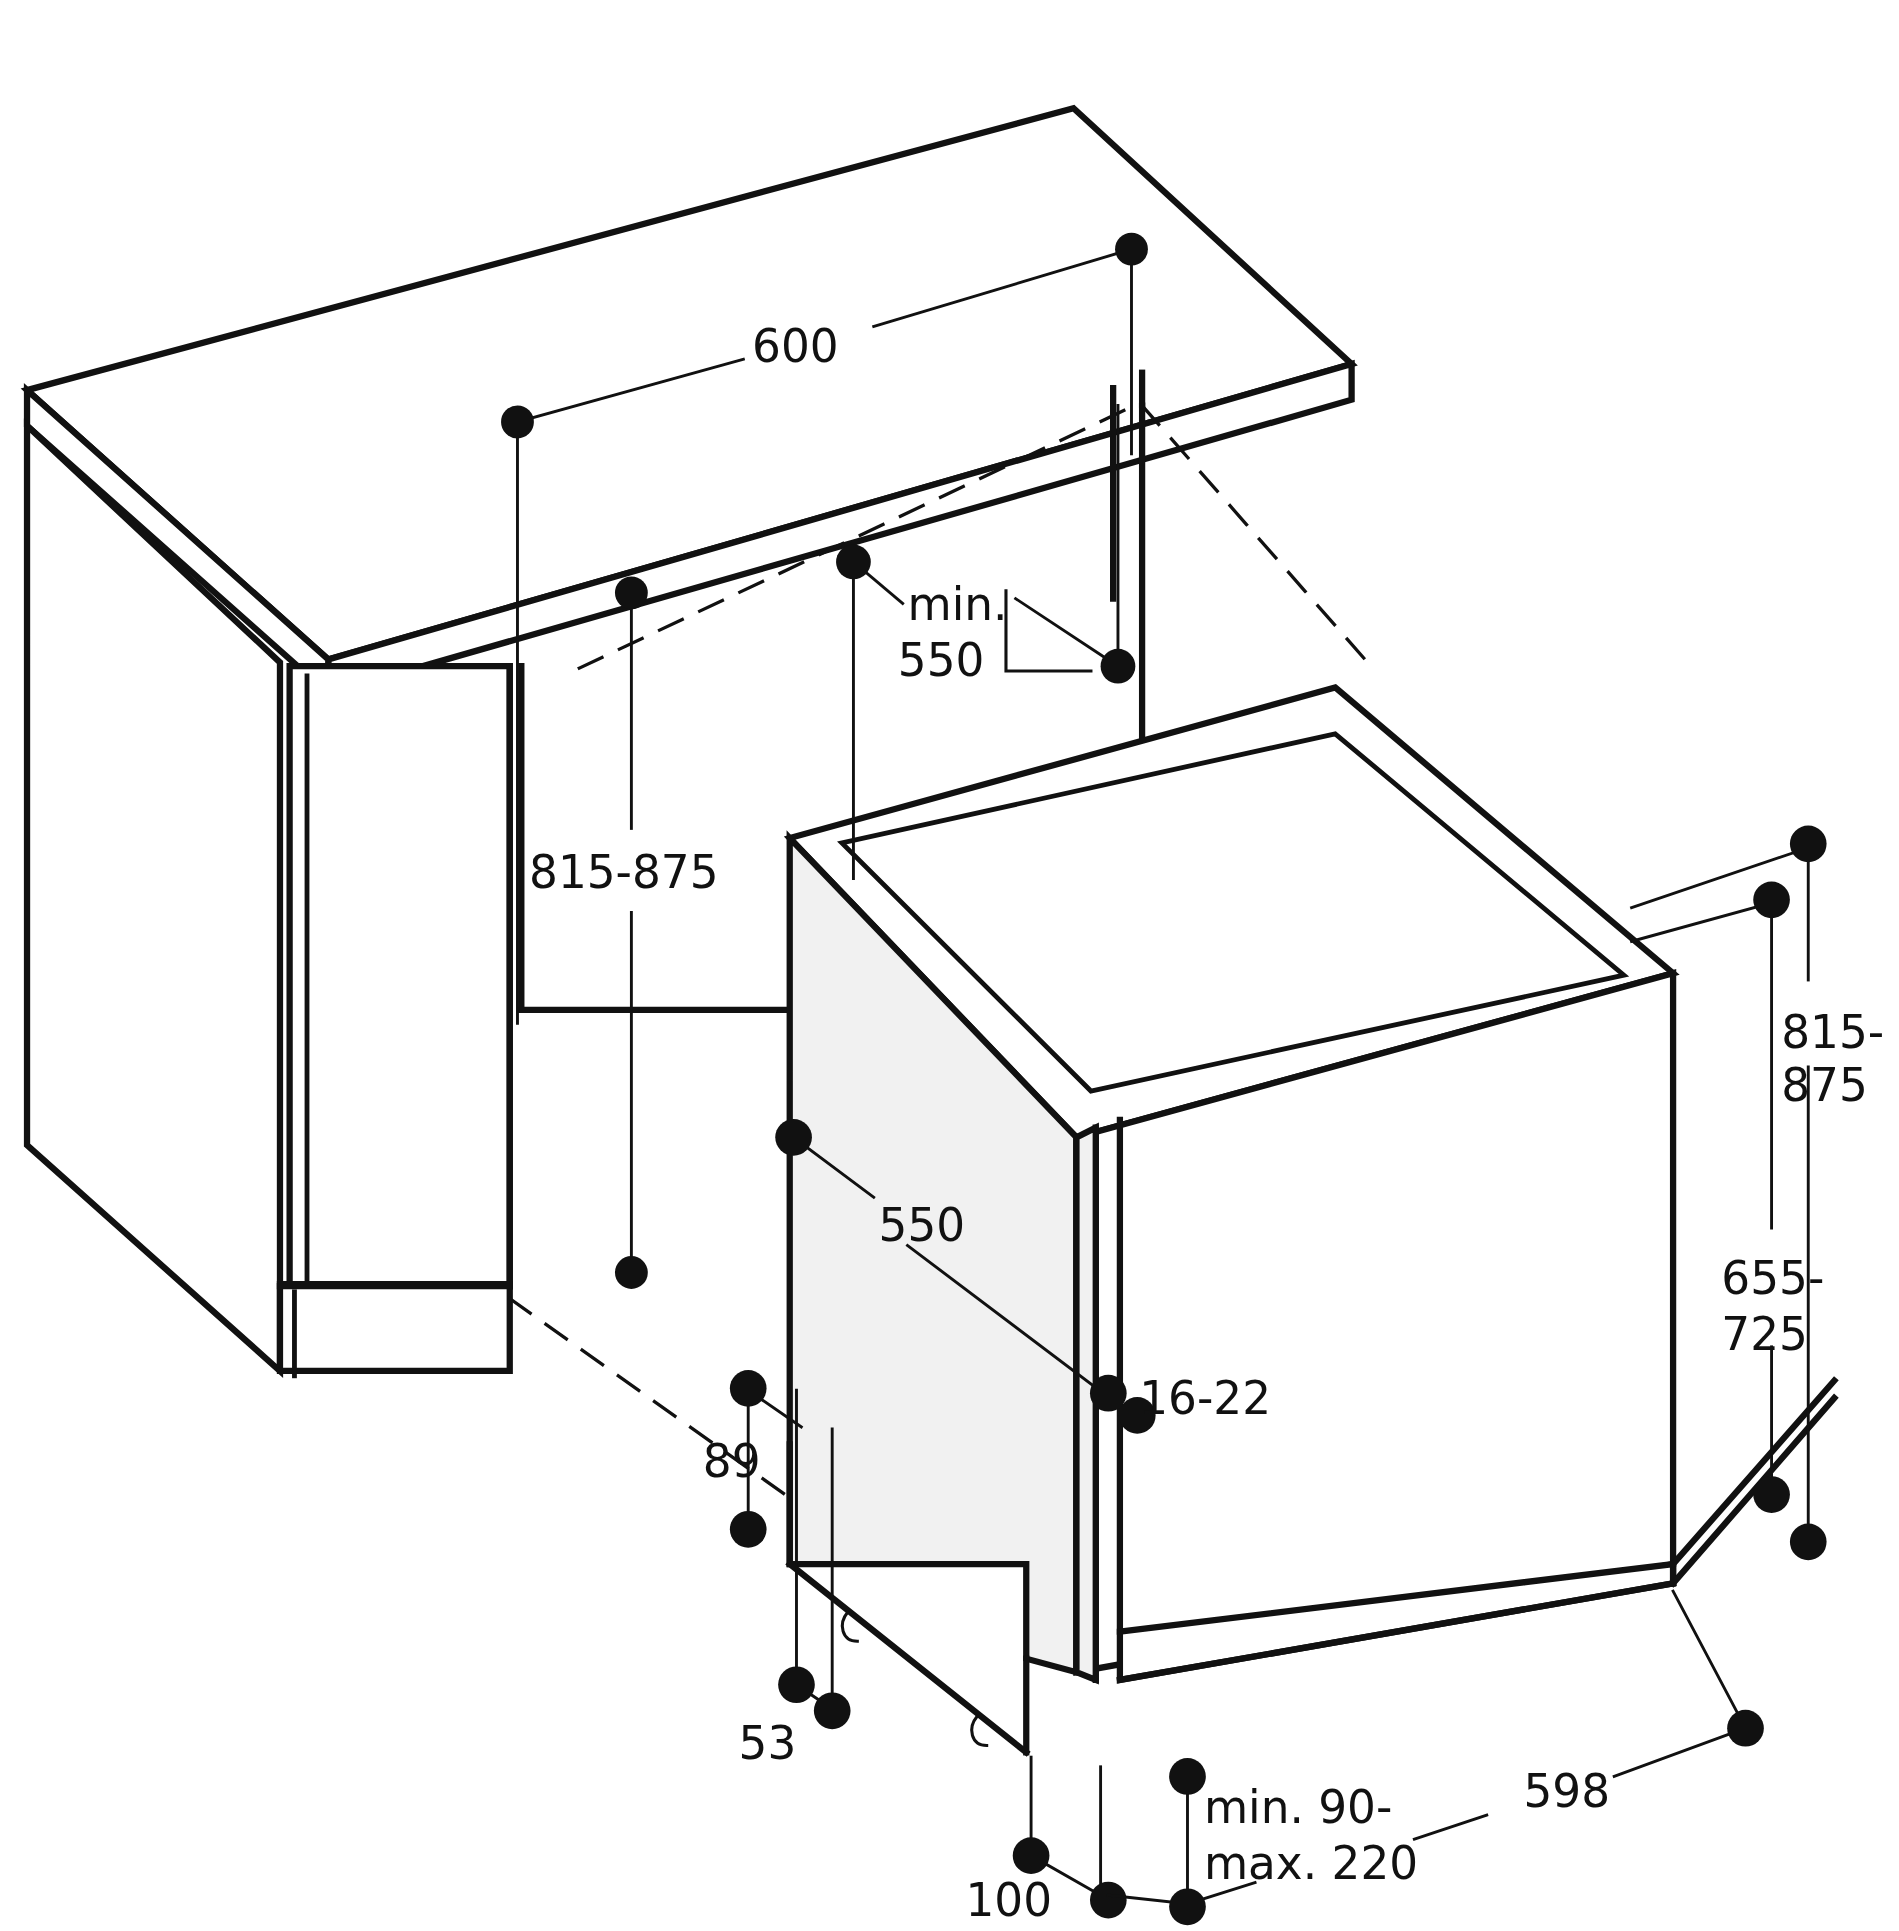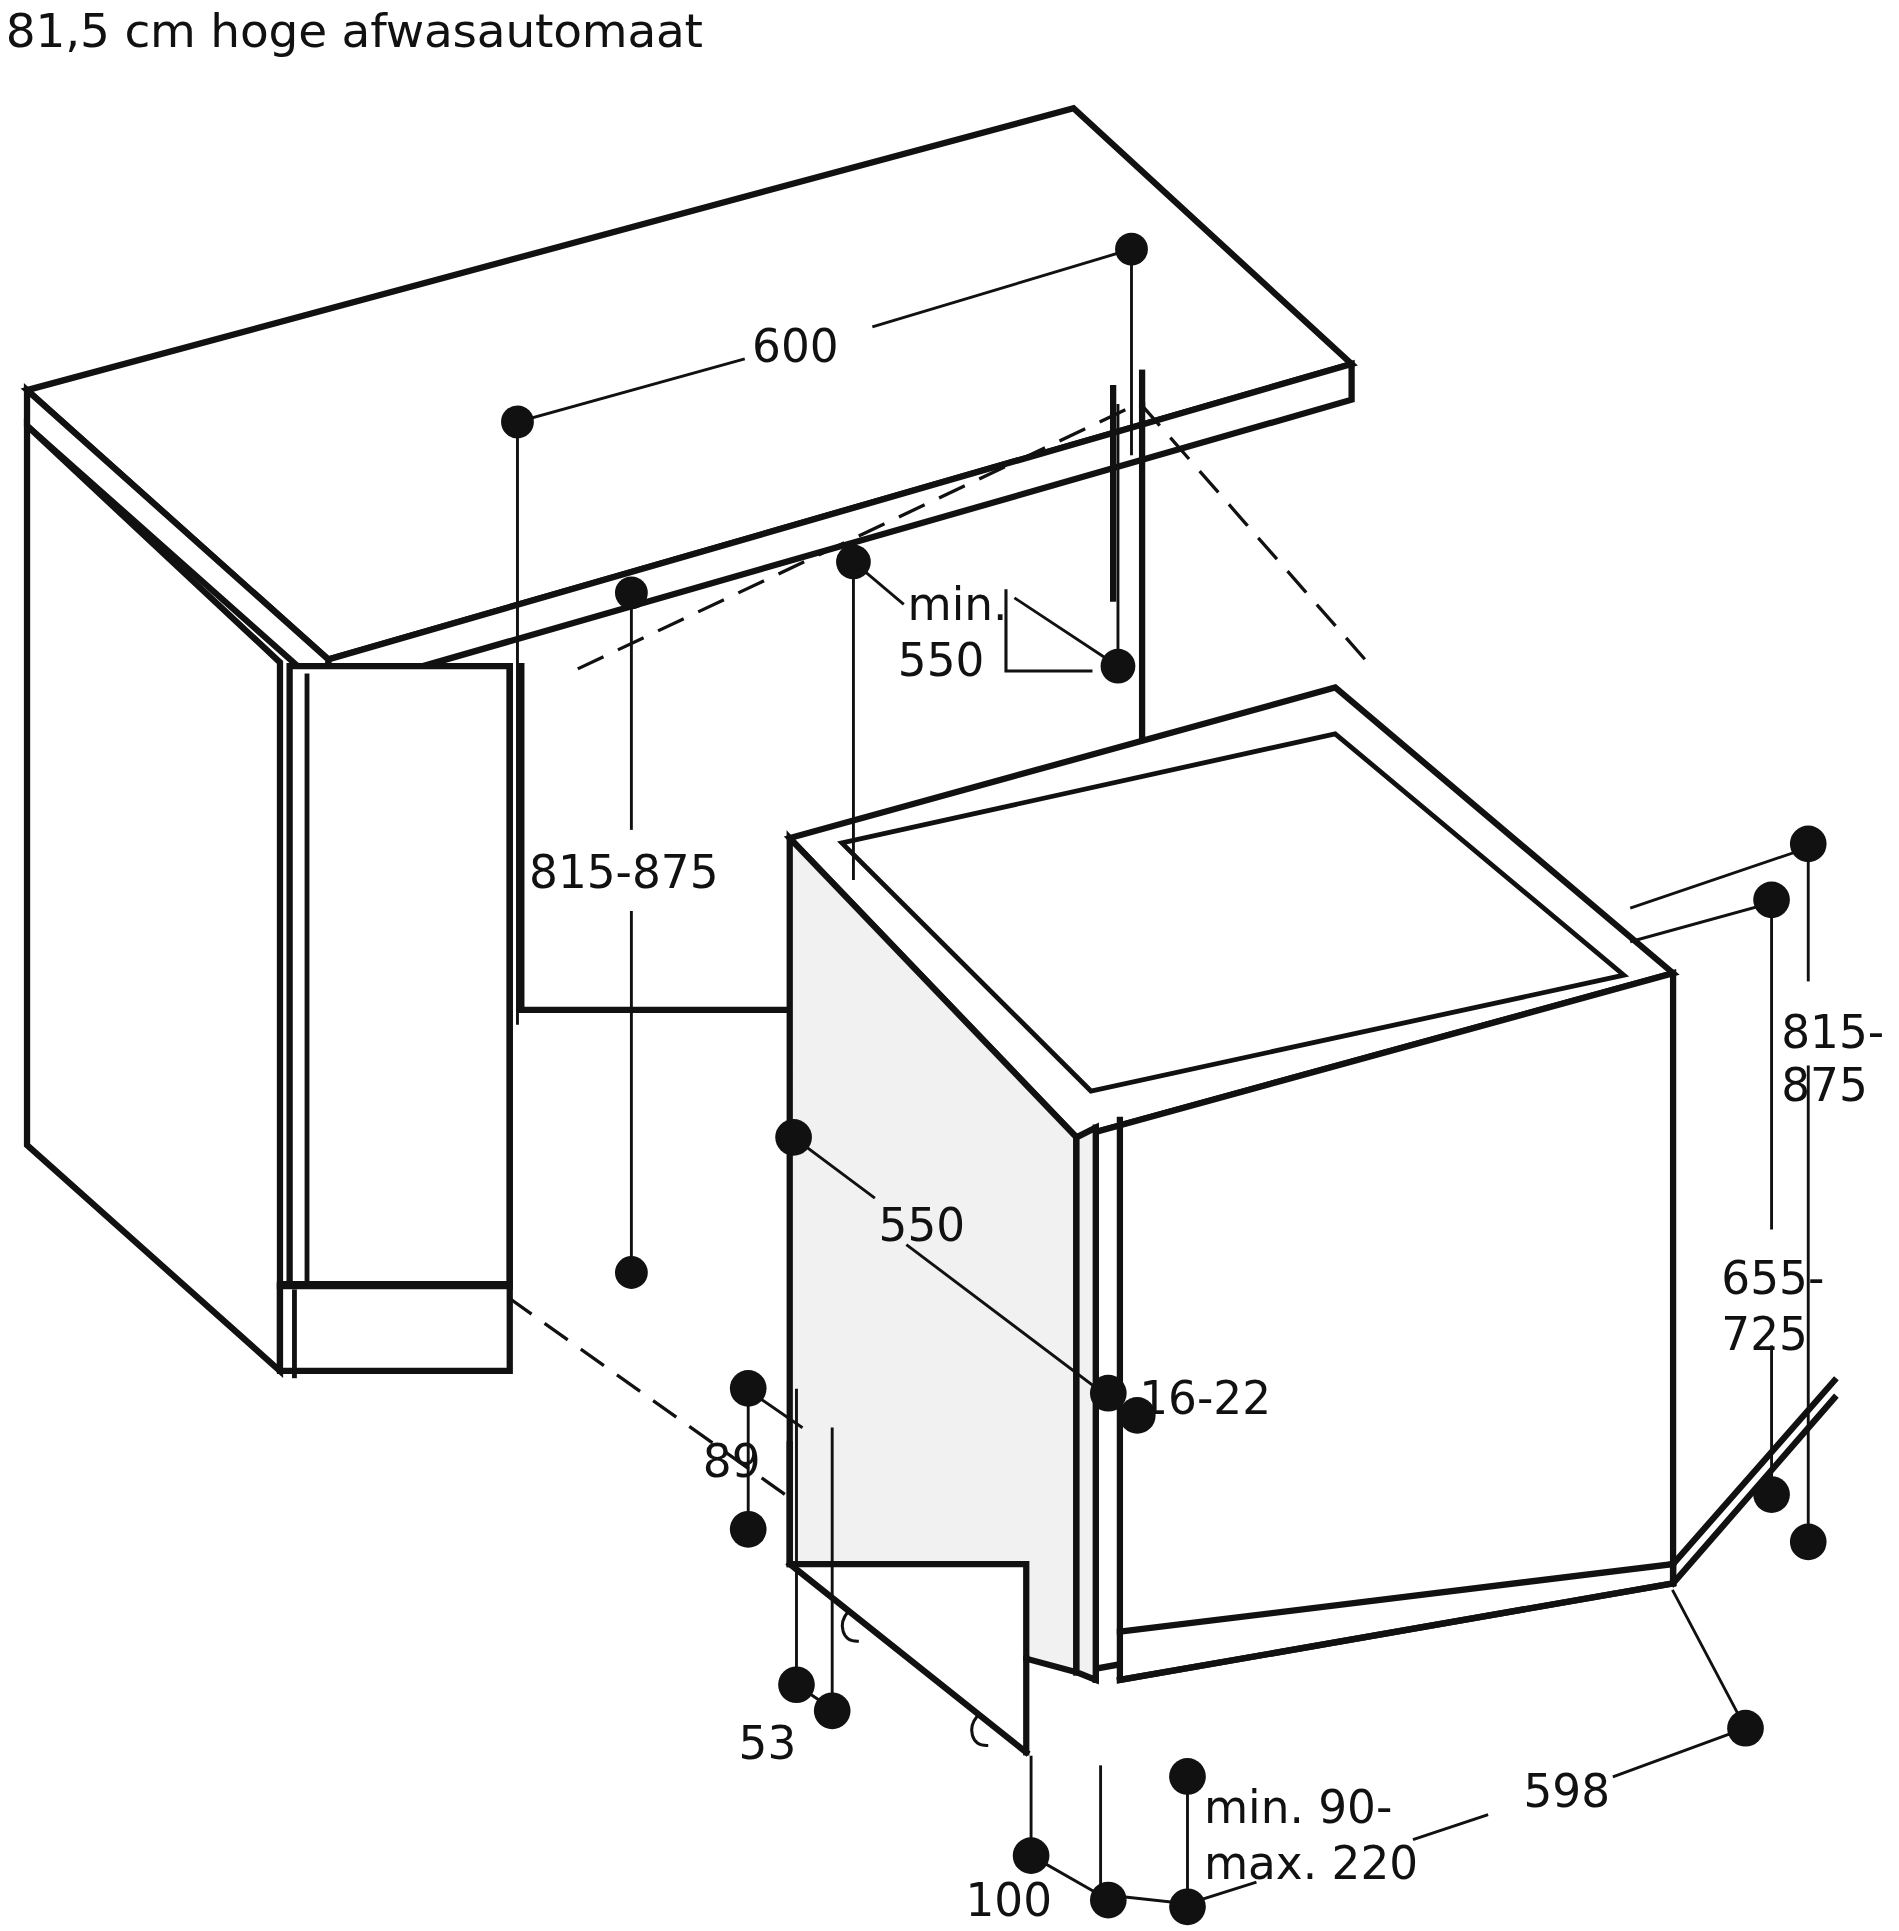--- a/index.html
+++ b/index.html
@@ -55,21 +55,20 @@
     font-family: "DejaVu Sans", "Liberation Sans", sans-serif;
     font-size: 47px;
     fill: #111111;
   }
 </style>
 </head>
 <body>
 
 <div id="diagram-root">
 
-  <div class="page-title">81,5 cm hoge afwasautomaat</div>
 
   <svg class="drawing" viewBox="0 0 1967 2000" xmlns="http://www.w3.org/2000/svg">
 
     <g>
 
       <path class="white-fill" d="M 1112,112 L 1400,377 L 340,683 L 28,404 Z"></path>
 
       <path class="white-fill" d="M 1400,377 L 1400,414 L 340,718 L 340,683 Z"></path>
 
       <path class="white-fill" d="M 28,404 L 340,683 L 340,718 L 28,441 Z"></path>

